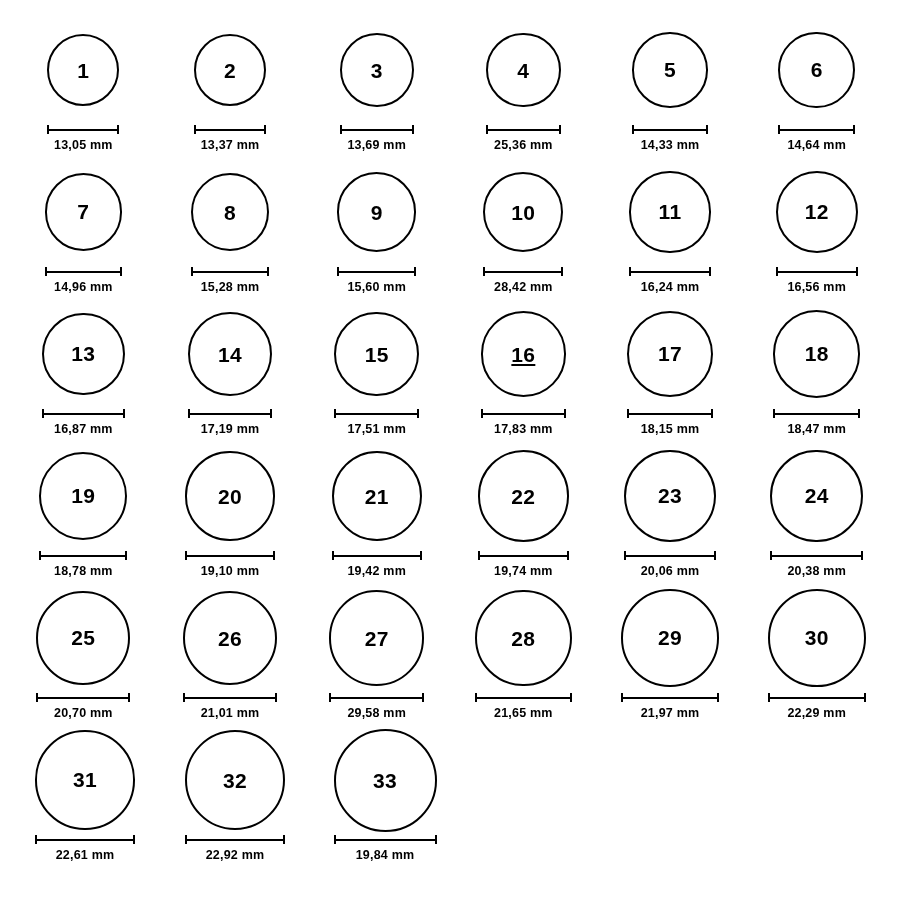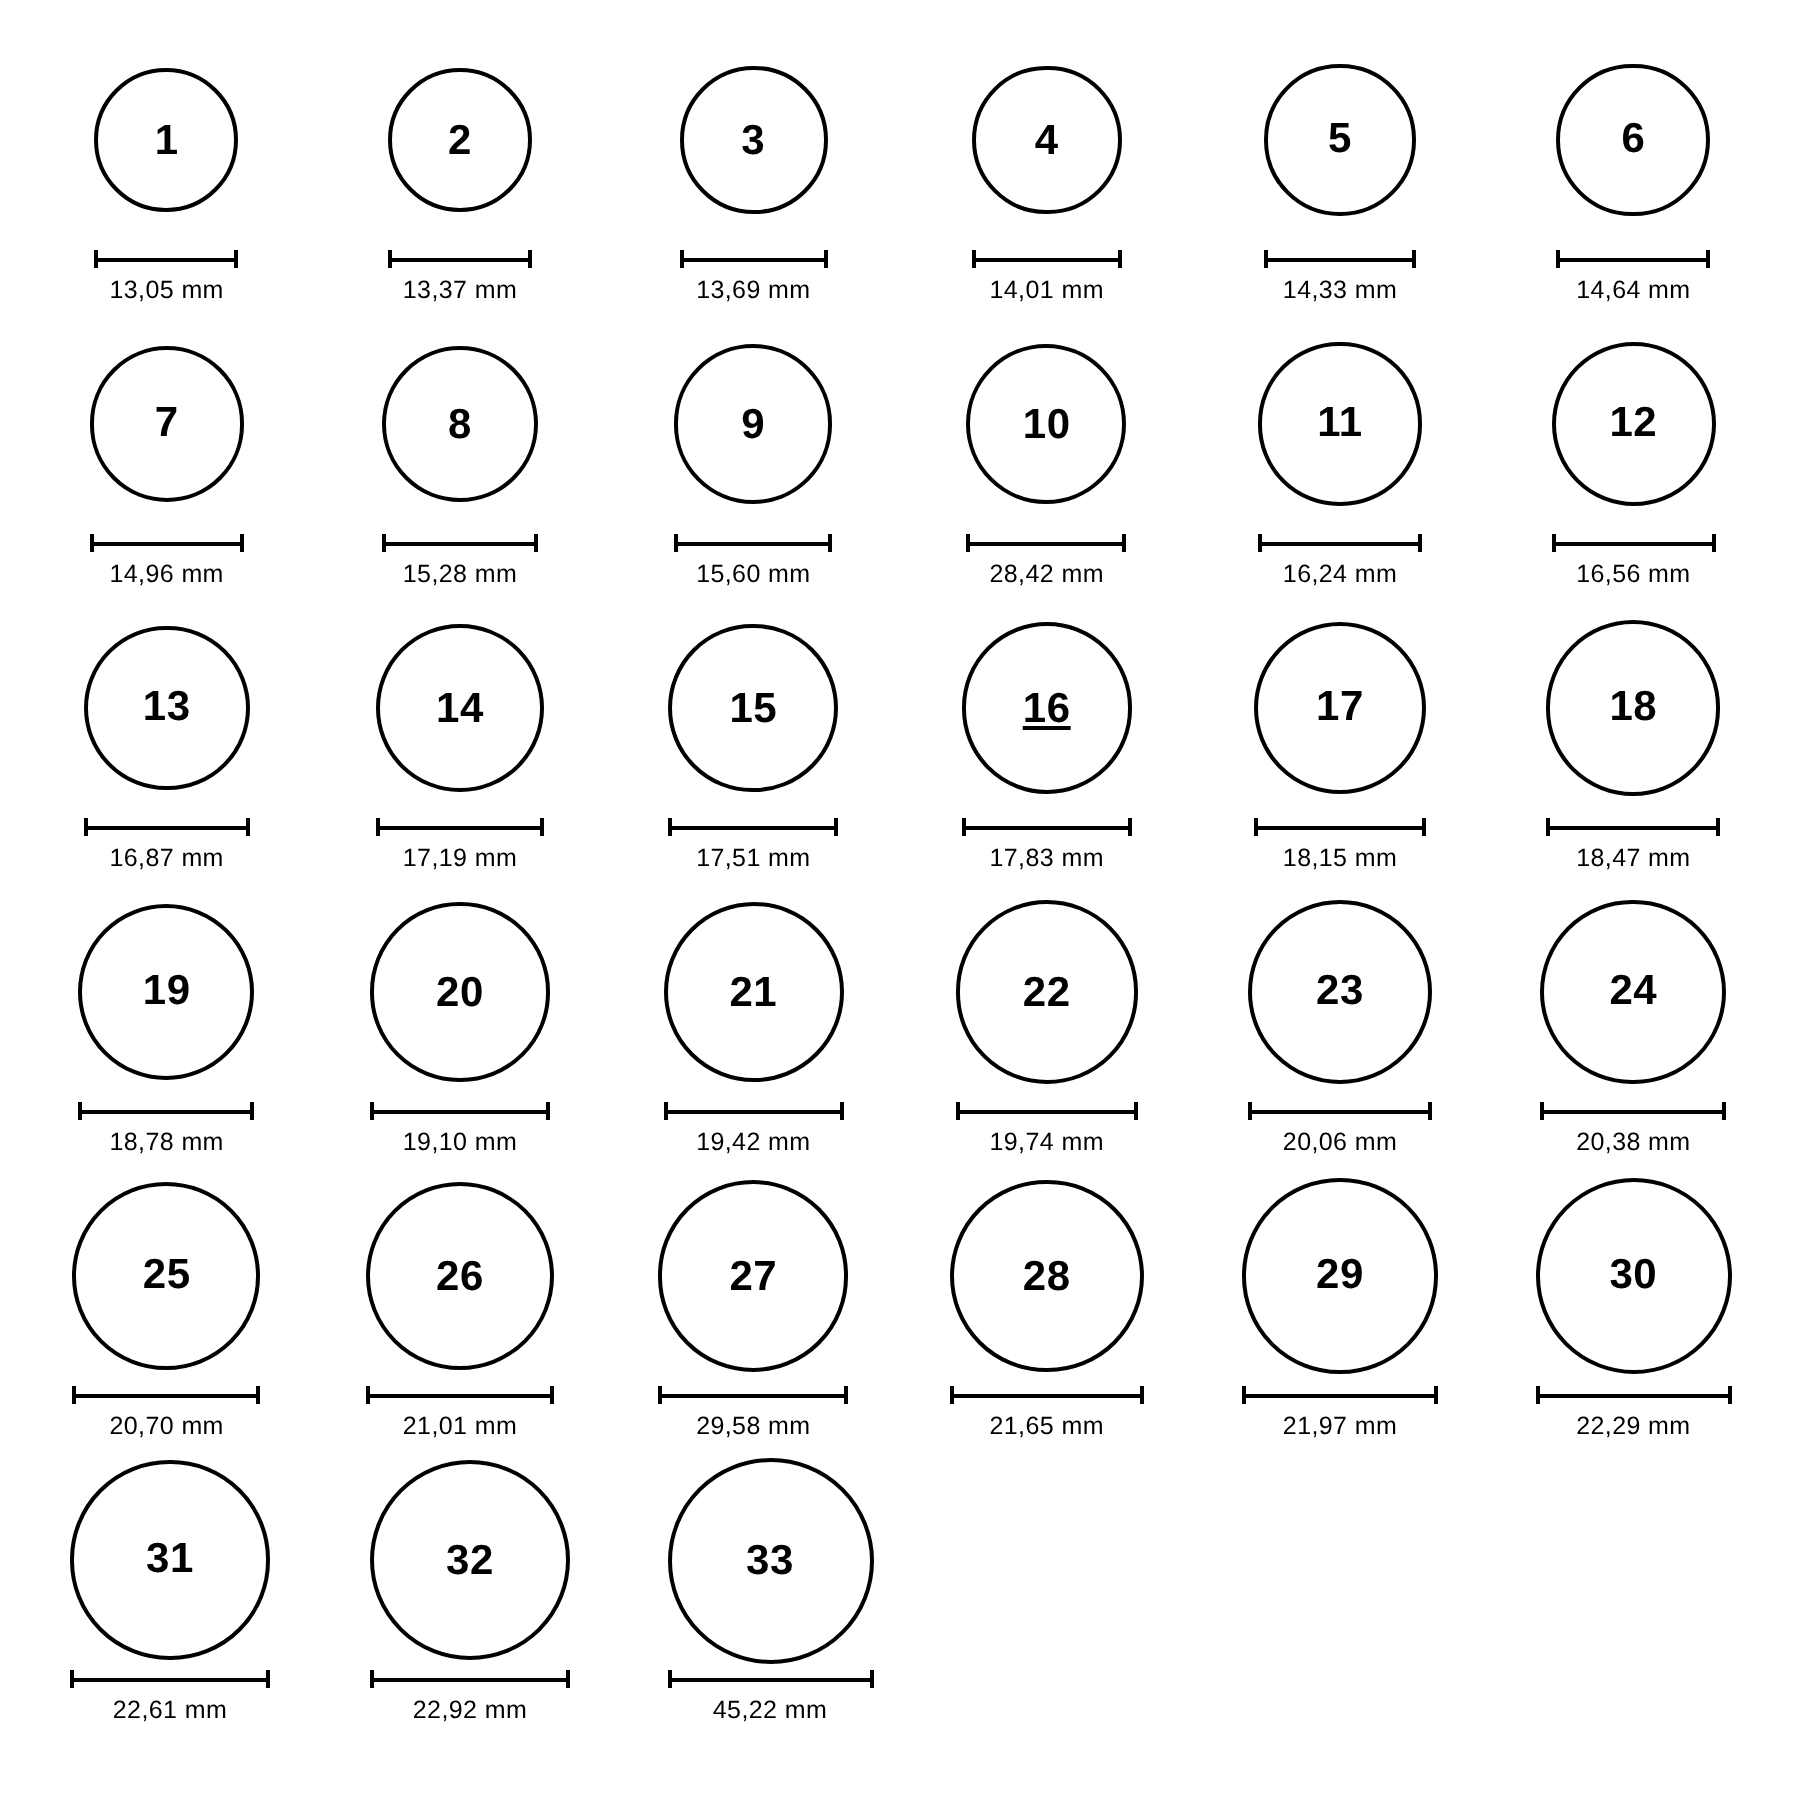--- a/index.html
+++ b/index.html
@@ -76,21 +76,21 @@
     content: "";
     position: absolute;
     left: 0;
     right: 0;
     top: 50%;
     height: 0;
     border-top: 2px solid #000;
   }
   .measure {
     font-size: 12.5px;
-    font-weight: normal;
+    font-weight: bold;
     margin-top: 3px;
     letter-spacing: 0.2px;
     white-space: nowrap;
   }
 </style>
 </head>
 <body>
 
 <div id="sizer-chart">
     <div class="row">
@@ -129,21 +129,21 @@
       </div>
       <div class="cell">
         <div class="ring-wrap">
           <div class="ring" style="width: 74.7328px; height: 74.7328px;">
             <span class="ring-number">4</span>
           </div>
         </div>
         <div class="caliper">
           <div class="caliper-bar" style="width: 70.7328px;"></div>
         </div>
-        <div class="measure">14,01 mm</div>
+        <div class="measure">25,36 mm</div>
       </div>
       <div class="cell">
         <div class="ring-wrap">
           <div class="ring" style="width: 75.6437px; height: 75.6437px;">
             <span class="ring-number">5</span>
           </div>
         </div>
         <div class="caliper">
           <div class="caliper-bar" style="width: 71.6437px;"></div>
         </div>
@@ -458,16 +458,16 @@
       </div>
       <div class="cell">
         <div class="ring-wrap">
           <div class="ring" style="width: 103px; height: 103px;">
             <span class="ring-number">33</span>
           </div>
         </div>
         <div class="caliper">
           <div class="caliper-bar" style="width: 99px;"></div>
         </div>
-        <div class="measure">45,22 mm</div>
+        <div class="measure">19,84 mm</div>
       </div>
     </div>
   </div>
 
 </body></html>

